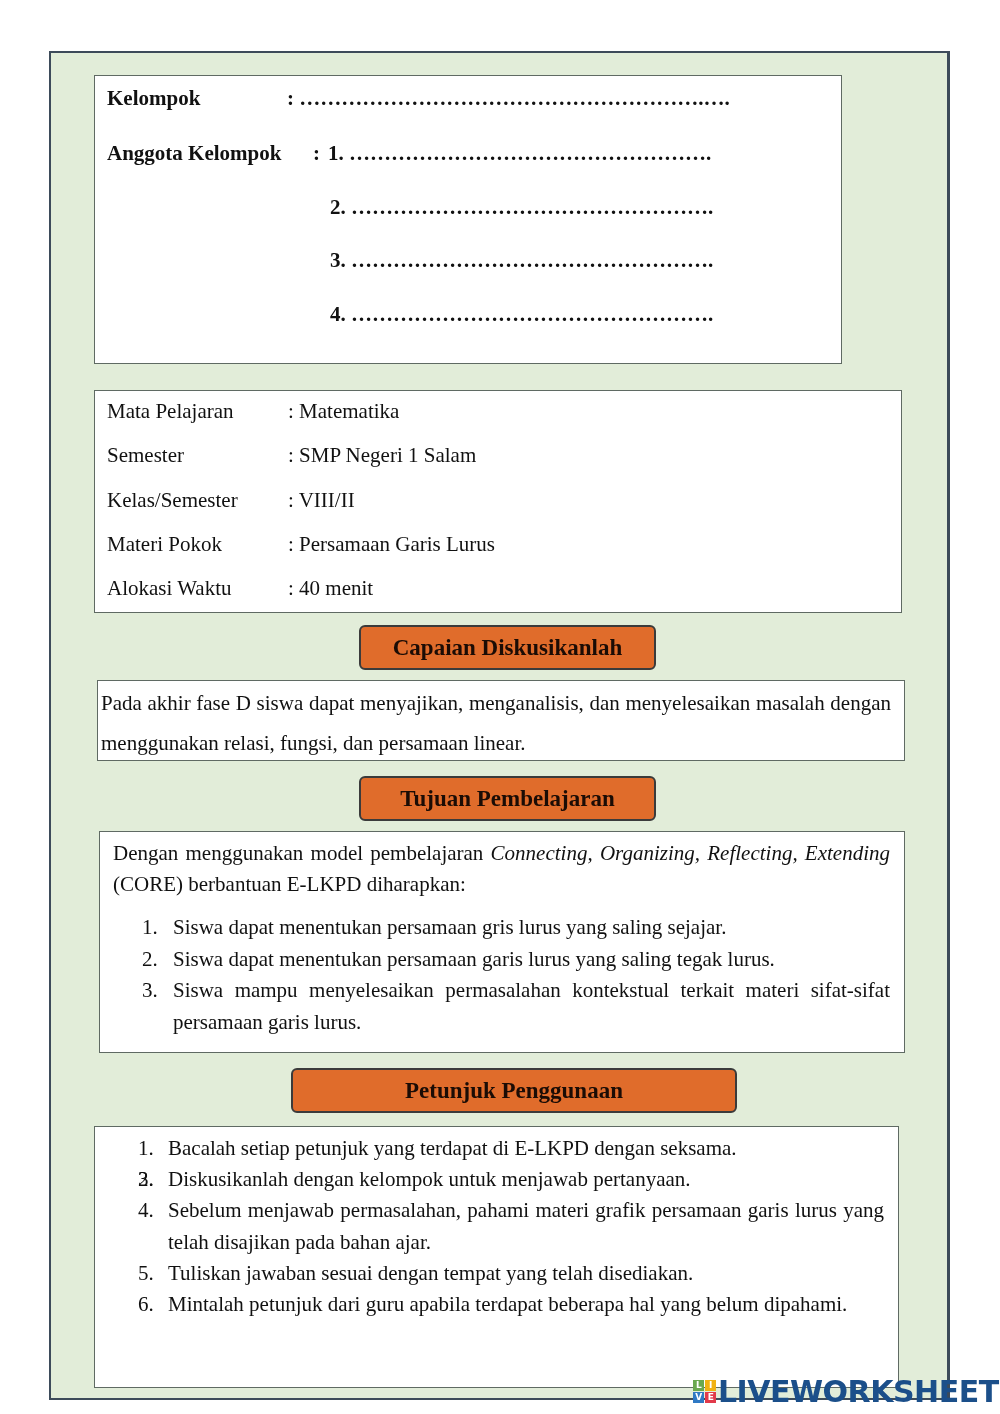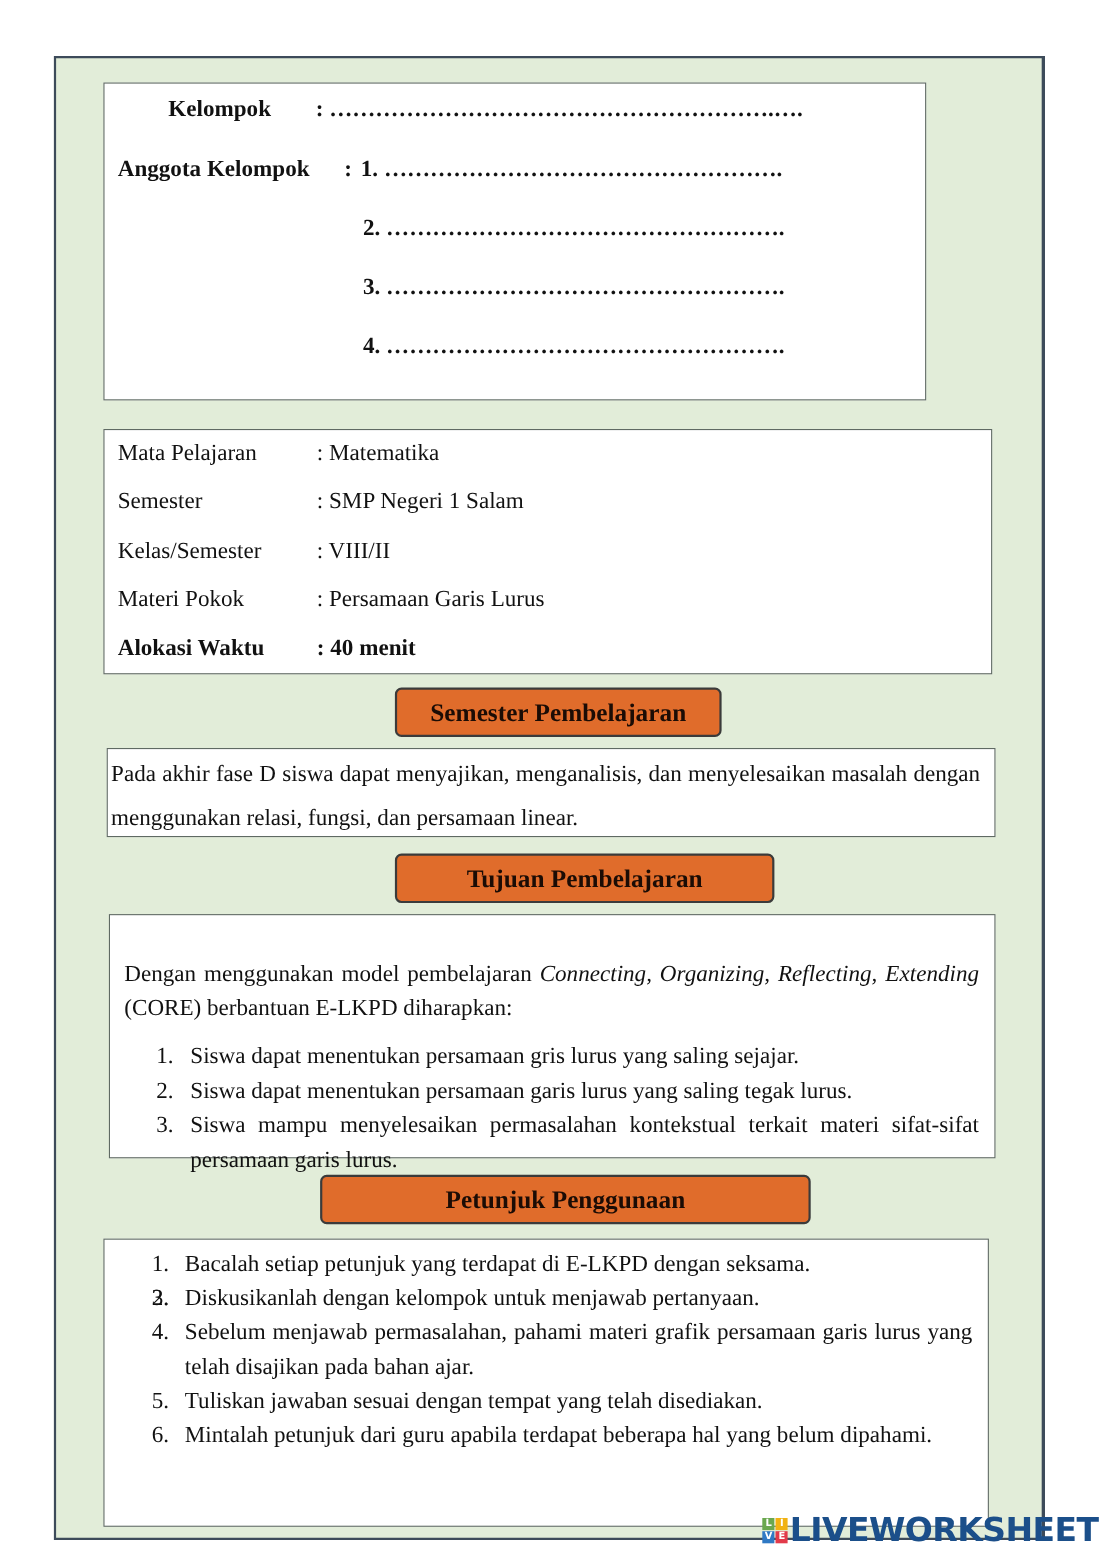--- a/index.html
+++ b/index.html
@@ -23,21 +23,21 @@
   .info .k { display: inline-block; width: 181px; }
   
   .badge {
     position: absolute; background: #e06c2b; border: 2px solid #3b3b3b; border-radius: 6px;
     box-sizing: border-box; font-weight: bold; font-size: 23px; color: #1b0c05;
     display: flex; align-items: center; justify-content: center;
   }
   .para { font-size: 21px; text-align: justify; line-height: 40px; }
   .cp { left: 97px; top: 680px; width: 808px; height: 81px; padding: 2px 13px 0 3px; }
   .tp { left: 99px; top: 831px; width: 806px; height: 222px; padding: 6px 14px 0 13px; font-size: 21px; }
-  .tp .intro { text-align: justify; line-height: 31px; margin-top: 32px; }
+  .tp .intro { text-align: justify; line-height: 31px; }
   ol.list { margin: 0; padding: 0; list-style: none; }
   ol.list li { position: relative; padding-left: 60px; text-align: justify; line-height: 31.5px; }
   ol.list li .num { position: absolute; left: 29px; top: 0; }
   .tp ol.list { margin-top: 12px; }
   .pp { left: 94px; top: 1126px; width: 805px; height: 262px; padding: 6px 14px 0 13px; font-size: 21px; }
   .pp ol.list li { padding-left: 60px; line-height: 31.2px; }
   .pp ol.list li .num { left: 30px; }
   .logo {
     position: absolute; left: 693px; top: 1374px; height: 34px; display: flex; align-items: center;
     font-family: "DejaVu Sans", "Liberation Sans", sans-serif; font-weight: bold; font-size: 30px;
@@ -45,21 +45,21 @@
   }
   .logo .cube { display: grid; grid-template-columns: 11px 11px; grid-template-rows: 11px 11px; gap: 1px; margin-right: 2px; }
   .logo .cube span { display: flex; align-items: center; justify-content: center; font-size: 9px; color: #fff; font-weight: bold; line-height: 1; }
 </style>
 </head>
 <body>
 
 <div class="frame" style="background: rgb(226, 237, 217);"></div>
 
 <div class="box group">
-  <span class="lbl" style="left:12px; top:10px;margin-left:46px;">Kelompok</span>
+  <span class="lbl" style="left:12px; top:10px;">Kelompok</span>
   <span class="lbl" style="left:192px; top:10px;">: ………………………………………………….….</span>
   <span class="lbl" style="left:12px; top:65px;text-align:right;">Anggota Kelompok</span>
   <span class="lbl" style="left:218px; top:65px;">:</span>
   <span class="lbl" style="left:233px; top:65px;">1. …………………………………………….</span>
   <span class="lbl" style="left:235px; top:119px;">2. …………………………………………….</span>
   <span class="lbl" style="left:235px; top:172px;">3. …………………………………………….</span>
   <span class="lbl" style="left:235px; top:226px;">4. …………………………………………….</span>
 </div>
 
 <div class="box info">
@@ -68,29 +68,29 @@
   </div>
   <div class="row" style="top:52px;">
     <span class="k">Semester</span><span>: SMP Negeri 1 Salam</span>
   </div>
   <div class="row" style="top:141px;">
     <span class="k">Materi Pokok</span><span>: Persamaan Garis Lurus</span>
   </div>
   <div class="row" style="top:97px;">
     <span class="k">Kelas/Semester</span><span>: VIII/II</span>
   </div>
-  <div class="row" style="top:185px;font-weight:bold;">
+  <div class="row" style="top:185px;">
     <span class="k">Alokasi Waktu</span><span>: 40 menit</span>
   </div>
 </div>
 
-<div class="badge" style="left: 359px; top: 625px; width: 297px; height: 45px; background: rgb(224, 108, 43);">Semester Pembelajaran</div>
+<div class="badge" style="left: 359px; top: 625px; width: 297px; height: 45px; background: rgb(224, 108, 43);">Capaian Diskusikanlah</div>
 <div class="box cp para">Pada akhir fase D siswa dapat menyajikan, menganalisis, dan menyelesaikan masalah dengan menggunakan relasi, fungsi, dan persamaan linear.</div>
 
-<div class="badge" style="left: 359px; top: 776px; width: 345px; height: 45px; background: rgb(224, 108, 43);">Tujuan Pembelajaran</div>
+<div class="badge" style="left: 359px; top: 776px; width: 297px; height: 45px; background: rgb(224, 108, 43);">Tujuan Pembelajaran</div>
 <div class="box tp">
   <div class="intro"><span>Dengan menggunakan model pembelajaran </span><i>Connecting, Organizing, Reflecting, Extending</i><span>  (CORE) berbantuan E-LKPD diharapkan:</span></div>
   <ol class="list">
     <li><span class="num">1.</span><span>Siswa dapat menentukan persamaan gris lurus yang saling sejajar.</span></li>
     <li><span class="num">2.</span><span>Siswa  dapat menentukan persamaan garis lurus yang saling tegak lurus.</span></li>
     <li><span class="num">3.</span><span>Siswa mampu menyelesaikan permasalahan kontekstual terkait materi sifat-sifat persamaan garis lurus.</span></li>
   </ol>
 </div>
 
 <div class="badge" style="left: 291px; top: 1068px; width: 446px; height: 45px; background: rgb(224, 108, 43);">Petunjuk Penggunaan</div>

